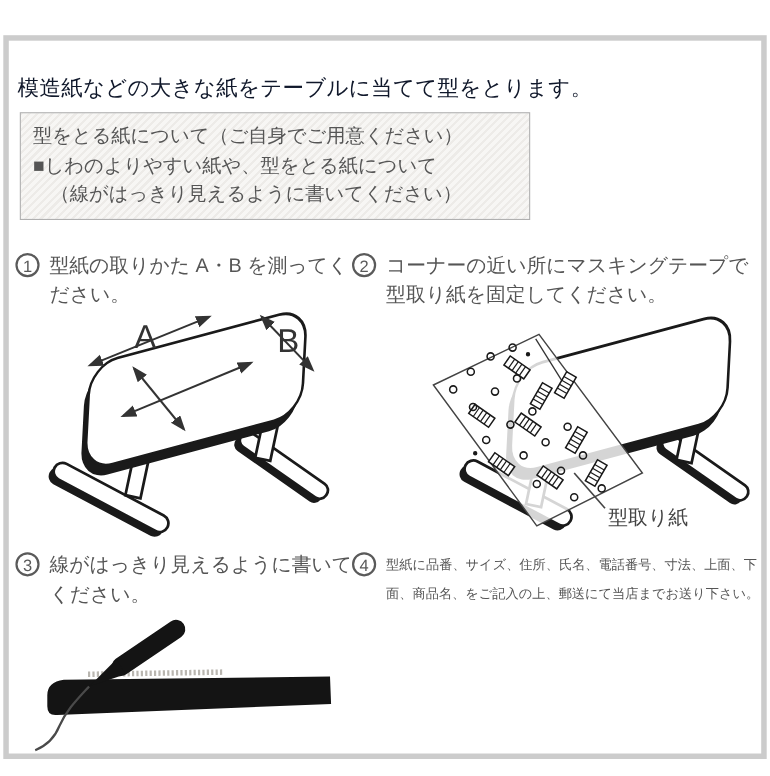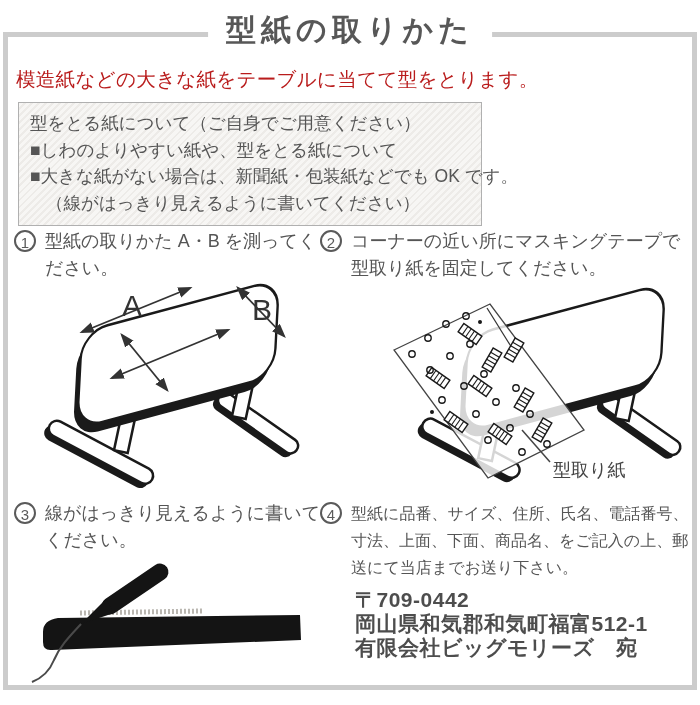--- a/index.html
+++ b/index.html
@@ -4,21 +4,21 @@
 <style>
   html,body{margin:0;padding:0;background:#fff;}
   .page{position:relative;width:700px;height:705px;background:#fff;overflow:hidden;
         font-family:"Liberation Sans","DejaVu Sans",sans-serif;color:#555;}
   .frame{position:absolute;left:3px;top:32px;width:684px;height:648px;
          border:5px solid #ccc;background:transparent;}
   .title{position:absolute;top:10px;left:50%;transform:translateX(-50%);z-index:2;
          margin:0;background:#fff;padding:0 18px;white-space:nowrap;
          font-size:30px;font-weight:bold;letter-spacing:5px;color:#575757;}
   .intro{position:absolute;top:66px;left:16px;width:660px;z-index:1;
-         font-size:19.5px;letter-spacing:0.3px;color:#b91c1c;}
+         font-size:19.5px;letter-spacing:0.3px;color:#0f172a;}
   .note-box{position:absolute;top:102px;left:18px;width:464px;box-sizing:border-box;
          border:1px solid #b0b0b0;padding:7px 11px 9px 11px;z-index:1;
          font-size:17.5px;line-height:26.5px;color:#555;
          background:repeating-linear-gradient(-45deg,#f7f6f4 0px,#f7f6f4 3px,#edebe8 3px,#edebe8 5px);}
   .note-line{white-space:nowrap;}
   .note-line.indent{padding-left:16px;}
   .step{position:absolute;z-index:1;}
   .step-head{display:flex;gap:9px;font-size:18px;line-height:27px;color:#555;}
   .num{flex:none;width:22px;height:22px;margin-top:2px;border:2px solid #5a5a5a;border-radius:50%;
        text-align:center;line-height:22px;font-size:15px;color:#5a5a5a;box-sizing:border-box;}
@@ -34,28 +34,26 @@
            font-size:21px;font-weight:bold;line-height:24px;letter-spacing:0.5px;color:#4d4d4d;}
   .address div{white-space:nowrap;}
   svg text{font-family:"Liberation Sans","DejaVu Sans",sans-serif;}
 </style>
 </head>
 <body>
 
 <div class="page">
 
   <div class="frame"></div>
-  <h1 class="title">型紙の取りかた</h1>
 
   <div class="intro">模造紙などの大きな紙をテーブルに当てて型をとります。</div>
 
   <div class="note-box">
     <div class="note-line">型をとる紙について（ご自身でご用意ください）</div>
     <div class="note-line">■しわのよりやすい紙や、型をとる紙について</div>
-    <div class="note-line">■大きな紙がない場合は、新聞紙・包装紙などでも OK です。</div>
     <div class="note-line indent">（線がはっきり見えるように書いてください）</div>
   </div>
 
   <section class="step step1">
     <div class="step-head">
       <span class="num">1</span>
       <p style="margin:0">型紙の取りかた A・B を測ってください。</p>
     </div>
   </section>
 
@@ -69,29 +67,24 @@
   <section class="step step3">
     <div class="step-head">
       <span class="num">3</span>
       <p style="margin:0">線がはっきり見えるように書いてください。</p>
     </div>
   </section>
 
   <section class="step step4">
     <div class="step-head">
       <span class="num">4</span>
-      <p style="margin:0;font-size:16px">型紙に品番、サイズ、住所、氏名、電話番号、寸法、上面、下面、商品名、をご記入の上、郵送にて当店までお送り下さい。</p>
+      <p style="margin:0;font-size:12px">型紙に品番、サイズ、住所、氏名、電話番号、寸法、上面、下面、商品名、をご記入の上、郵送にて当店までお送り下さい。</p>
     </div>
   </section>
 
-  <div class="address">
-    <div>〒709-0442</div>
-    <div>岡山県和気郡和気町福富512-1</div>
-    <div>有限会社ビッグモリーズ　宛</div>
-  </div>
 
   <svg class="illus illus1" width="290" height="206" viewBox="0 0 290 206">
     <defs>
       <marker id="ah" markerWidth="9" markerHeight="8" refX="6.5" refY="3" orient="auto-start-reverse">
         <path d="M0,0 L8,3 L0,6 Z" fill="#333"></path>
       </marker>
     </defs>
 
     <g>
       <rect x="10" y="168" width="116" height="16" rx="8" fill="#1a1a1a" transform="rotate(28 70 172)"></rect>

